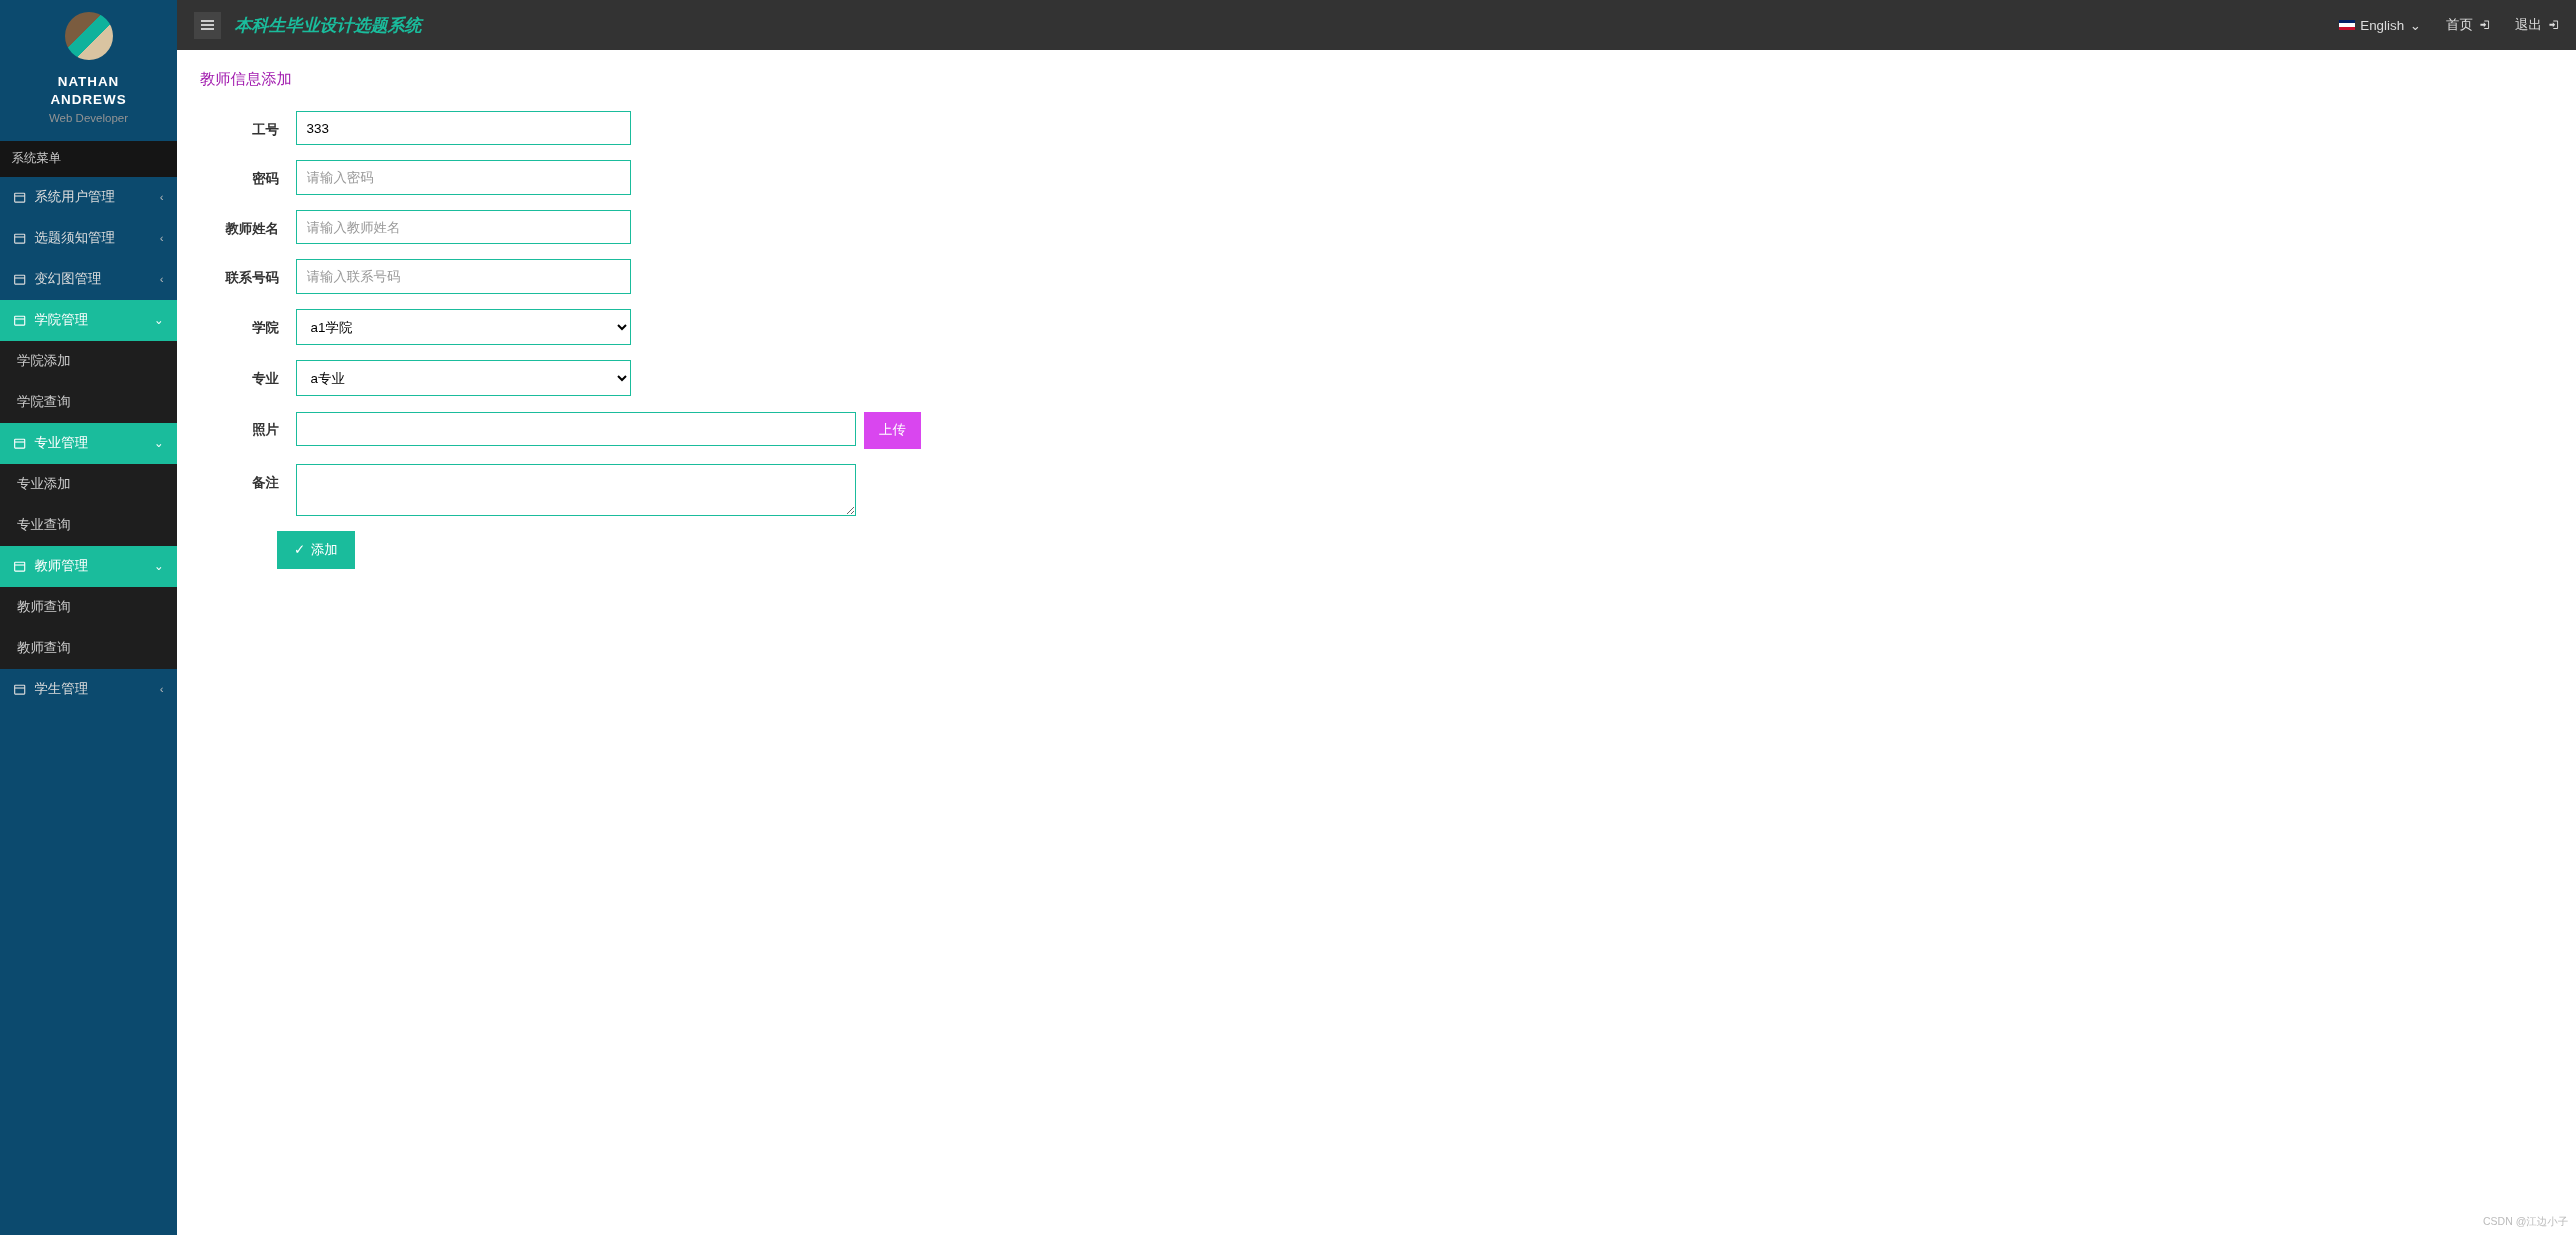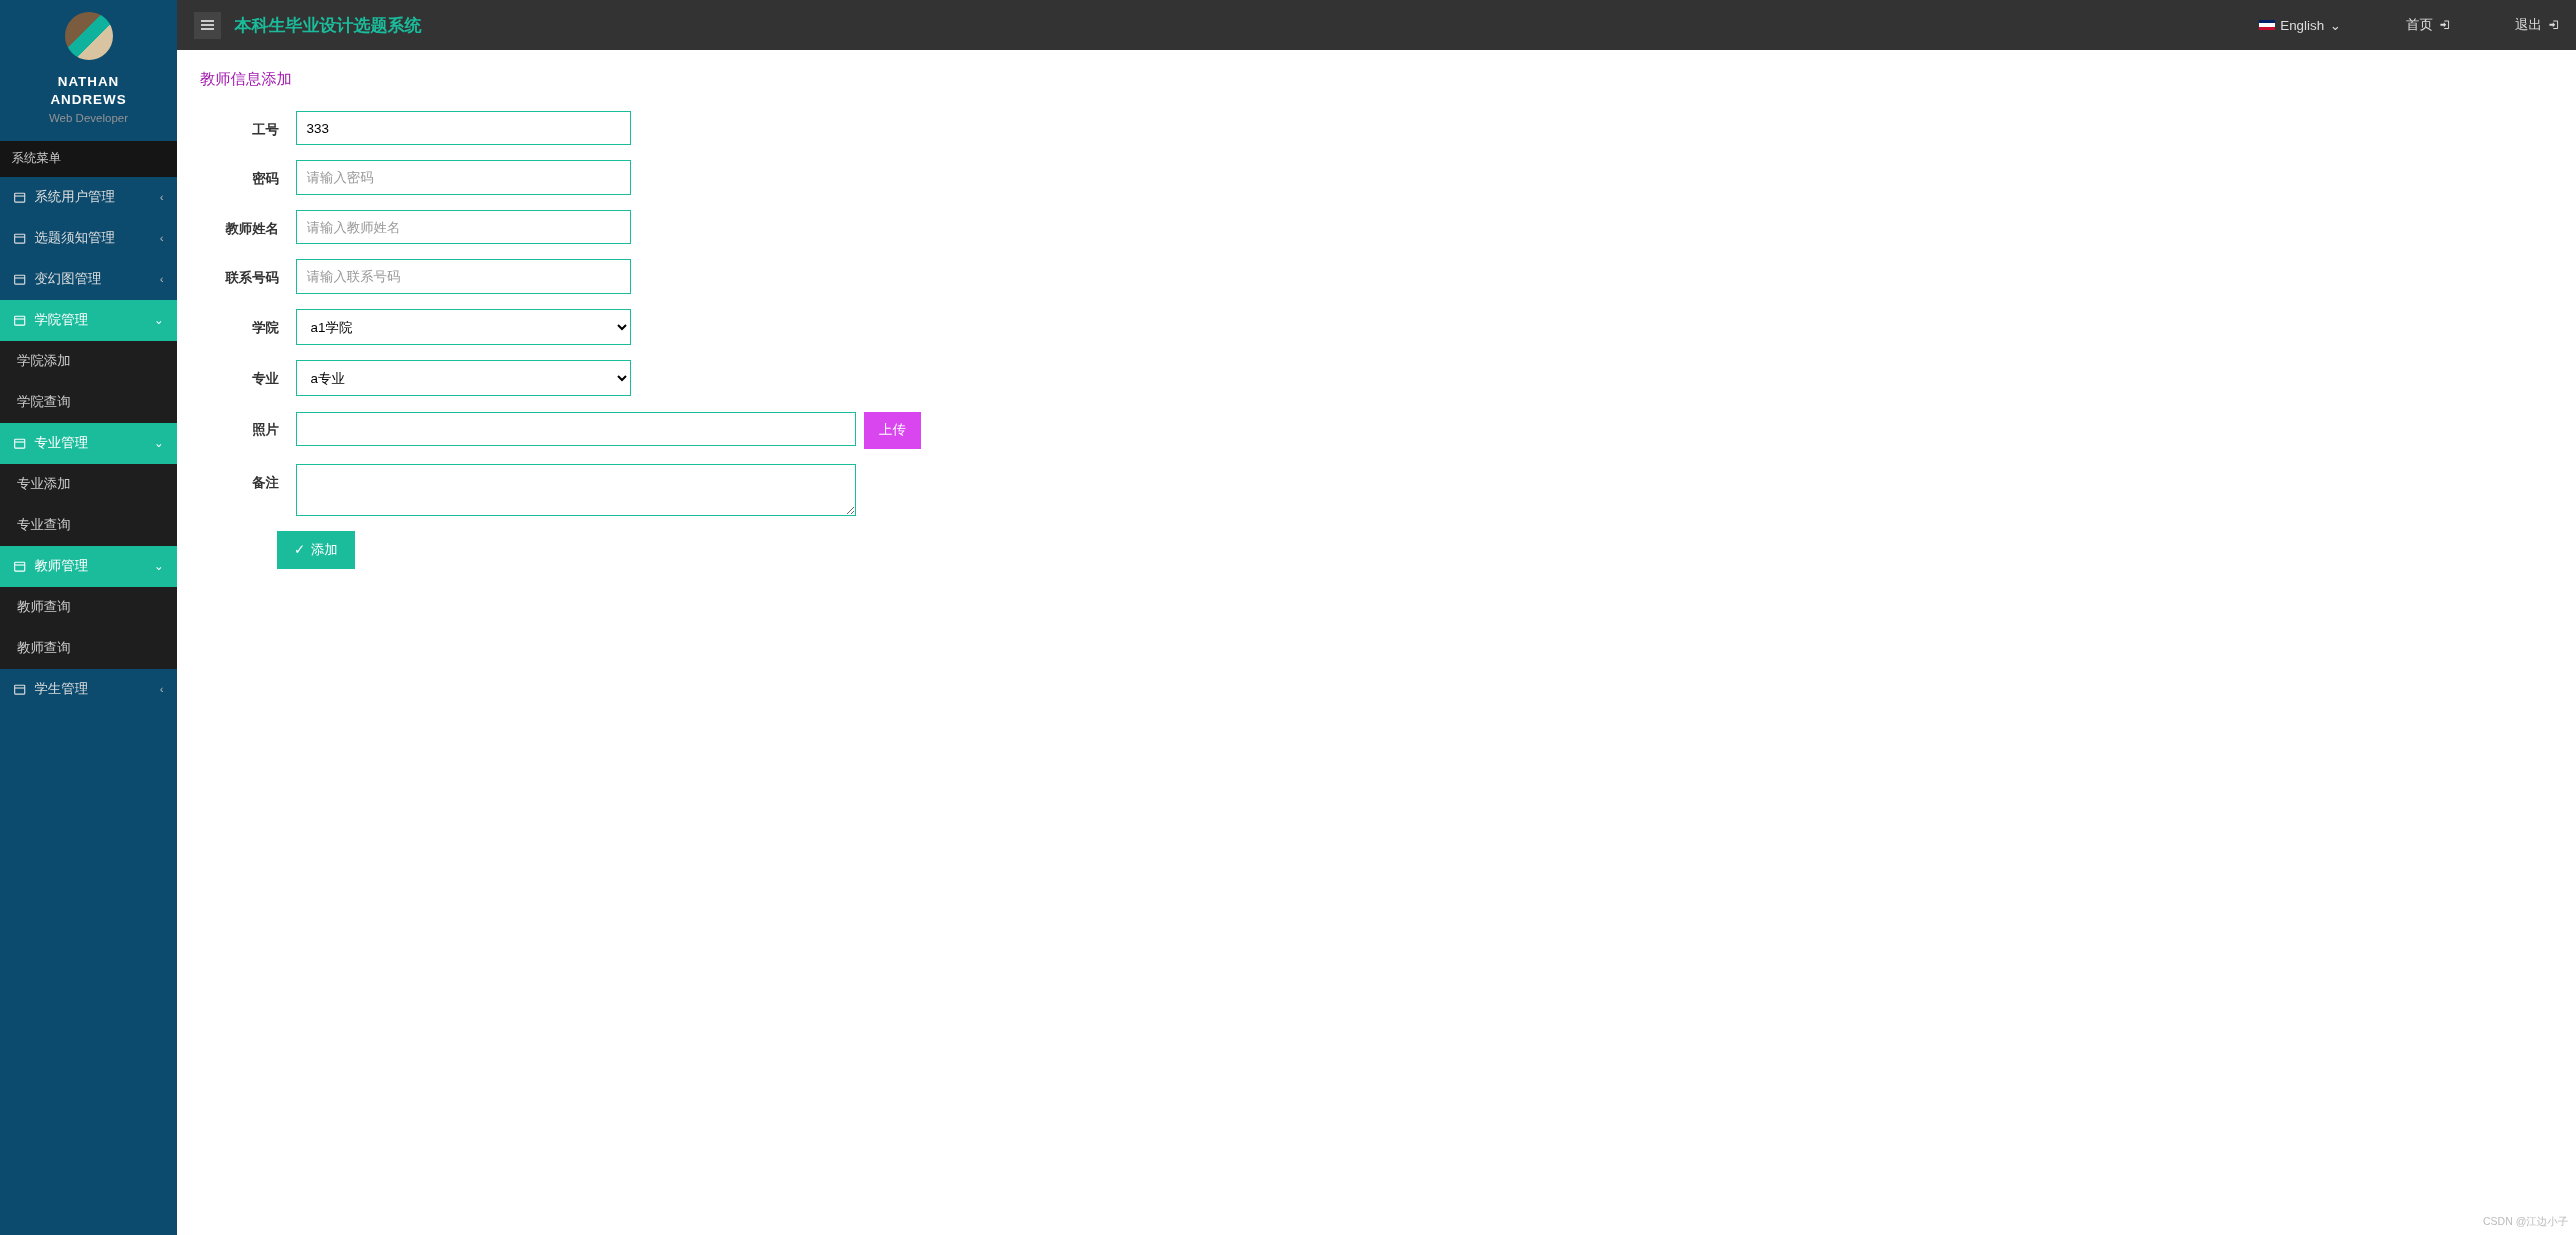--- a/index.html
+++ b/index.html
@@ -17,27 +17,27 @@
     .menu-item.active { background:#1abc9c; color:#fff; }
     .menu-item .left { display:flex; align-items:center; gap:7.7px; }
     .menu-icon { width:13.4px; height:13.4px; display:inline-block; }
     .chev { font-size:11.5px; color:#bbb; }
     .menu-item.active .chev { color:#fff; }
     .sub-item { padding:11.5px 13.4px 11.5px 17px; font-size:13.4px; color:#ccc; cursor:pointer; background:#1e1e1e; }
     
     
     .main { flex:1; display:flex; flex-direction:column; }
     .topbar { background:#333333; height:50px; display:flex; align-items:center; justify-content:space-between; padding:0 17px; }
-    .top-left { display:flex; align-items:center; gap:13.4px; }
+    .top-left { display:flex; align-items:center; gap:13.4px;font-style:italic; }
     .hamburger { width:27px; height:27px; background:#444; display:flex; align-items:center; justify-content:center; cursor:pointer; }
     .hamburger-lines { width:13.4px; height:9.6px; display:flex; flex-direction:column; justify-content:space-between; }
     .hamburger-lines span { height:1.9px; background:#ccc; display:block; }
     .app-title { color:#1abc9c; font-weight:700; font-size:17px; }
     .top-right { display:flex; align-items:center; gap:25px; color:#ddd; font-size:13.4px; }
-    .top-link { display:flex; align-items:center; gap:5.7px; cursor:pointer;margin-left:40px; }
+    .top-link { display:flex; align-items:center; gap:5.7px; cursor:pointer; }
     .flag { width:15.3px; height:10.5px; background: linear-gradient(#012169 33%, #fff 33%, #fff 66%, #c8102e 66%); display:inline-block; }
     
     
     .content { padding: 19px 23px; flex:1; background:#fff; }
     .page-title { font-size:15.3px; margin-bottom:21px; color:#a21caf; }
     .form-row { display:flex; align-items:flex-start; margin-bottom:15.3px; }
     .form-label { width:96px; text-align:right; font-size:13.4px; color:#333; font-weight:700; padding-top:9.6px; padding-right:17px; }
     .form-input, .form-select, .form-textarea { border:1px solid #1abc9c; padding:8.6px 9.6px; font-size:13.4px; width:335px; outline:none; }
     .form-input::placeholder { color:#999; }
     .form-select { width:335px; height:36px; background:#fff; }

